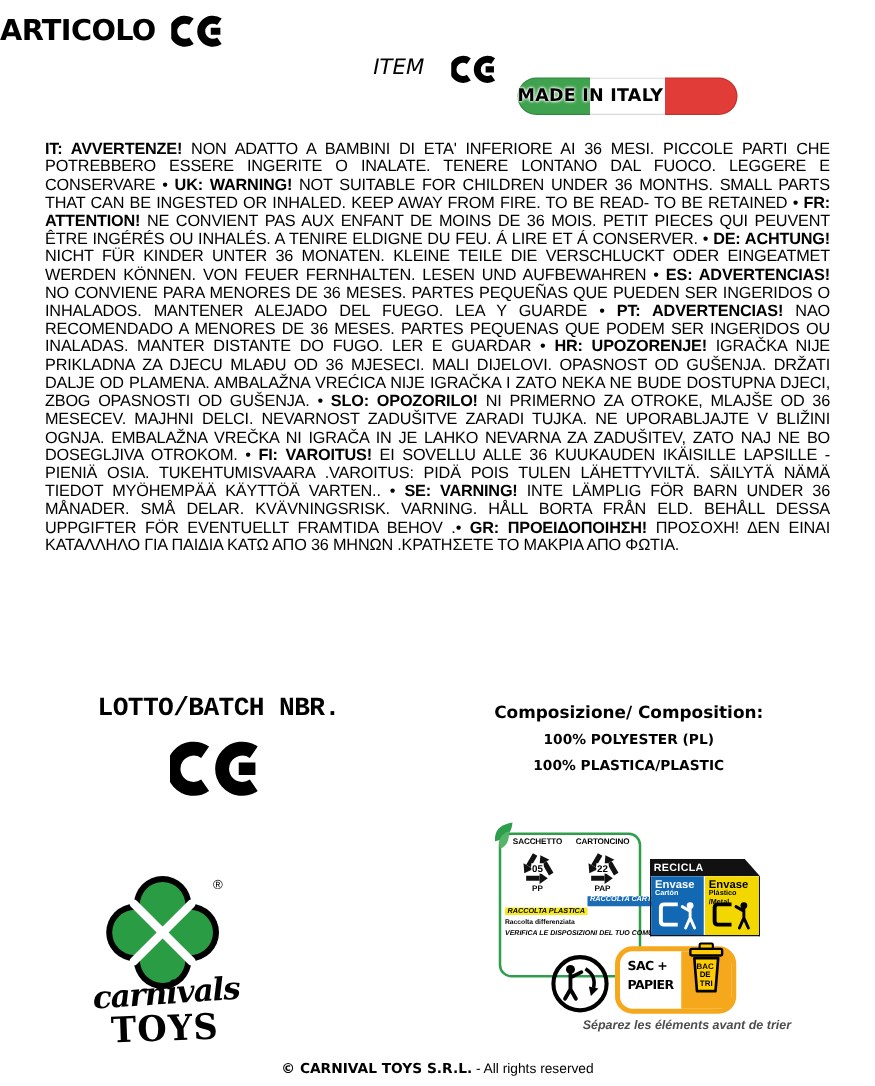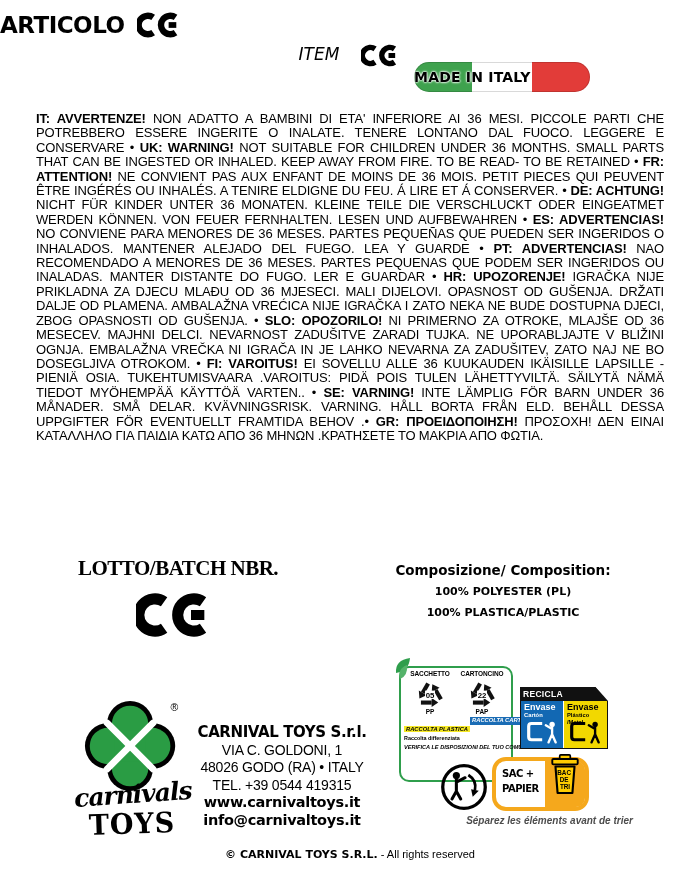--- a/index.html
+++ b/index.html
@@ -23,21 +23,21 @@
     font-family:"DejaVu Sans",sans-serif;font-weight:bold;font-size:14px;letter-spacing:.2px;
     color:#000;text-shadow:0 0 2px #fff,0 0 2px #fff,0 0 3px #fff;
   }
   
   .warnings{
     position:absolute;left:36px;top:112px;width:628px;margin:0;
     font-size:13px;line-height:14.4px;text-align:justify;letter-spacing:-.15px;
   }
   .warnings b{font-weight:bold;}
   
-  .lotto{position:absolute;left:78px;top:556px;font-family:Liberation Serif, serif;font-weight:bold;font-size:21px;letter-spacing:-.5px;}
+  .lotto{position:absolute;left:78px;top:556px;font-family:Liberation Mono, monospace;font-weight:bold;font-size:21px;letter-spacing:-.5px;}
   .ce-big{position:absolute;left:136px;top:592px;}
   .composition{position:absolute;left:378px;top:560px;width:250px;text-align:center;font-family:"DejaVu Sans",sans-serif;}
   .comp-title{font-weight:bold;font-size:13.5px;line-height:21px;}
   .comp-line{font-weight:bold;font-size:11px;line-height:21px;}
   
   .greenbox{
     position:absolute;left:399px;top:666px;width:114px;height:116px;
     border:2.5px solid #2f9e4c;border-radius:10px;background:#fff;box-sizing:border-box;
     padding:2px 3px 2px 3px;
   }
@@ -271,26 +271,18 @@
     </g>
     <g stroke="#fff" stroke-width="7" stroke-linecap="round">
       <path d="M26 26 L74 74"></path>
         <path d="M74 26 L26 74"></path>
     </g>
     <text x="92" y="14" font-size="11" fill="#000">®</text>
   </svg>
   <div class="logo-script">carnivals</div>
   <div class="logo-caps">TOYS</div>
 
-  <div class="address">
-    <div class="addr-name">CARNIVAL TOYS S.r.l.</div>
-    <div class="addr-line">VIA C. GOLDONI, 1</div>
-    <div class="addr-line">48026 GODO (RA) • ITALY</div>
-    <div class="addr-line">TEL. +39 0544 419315</div>
-    <div class="addr-bold">www.carnivaltoys.it</div>
-    <div class="addr-bold">info@carnivaltoys.it</div>
-  </div>
 
   <div class="copyright">
     <b>© CARNIVAL TOYS S.R.L.</b><span> - All rights reserved</span>
   </div>
 
 </div>
 
 </body></html>

